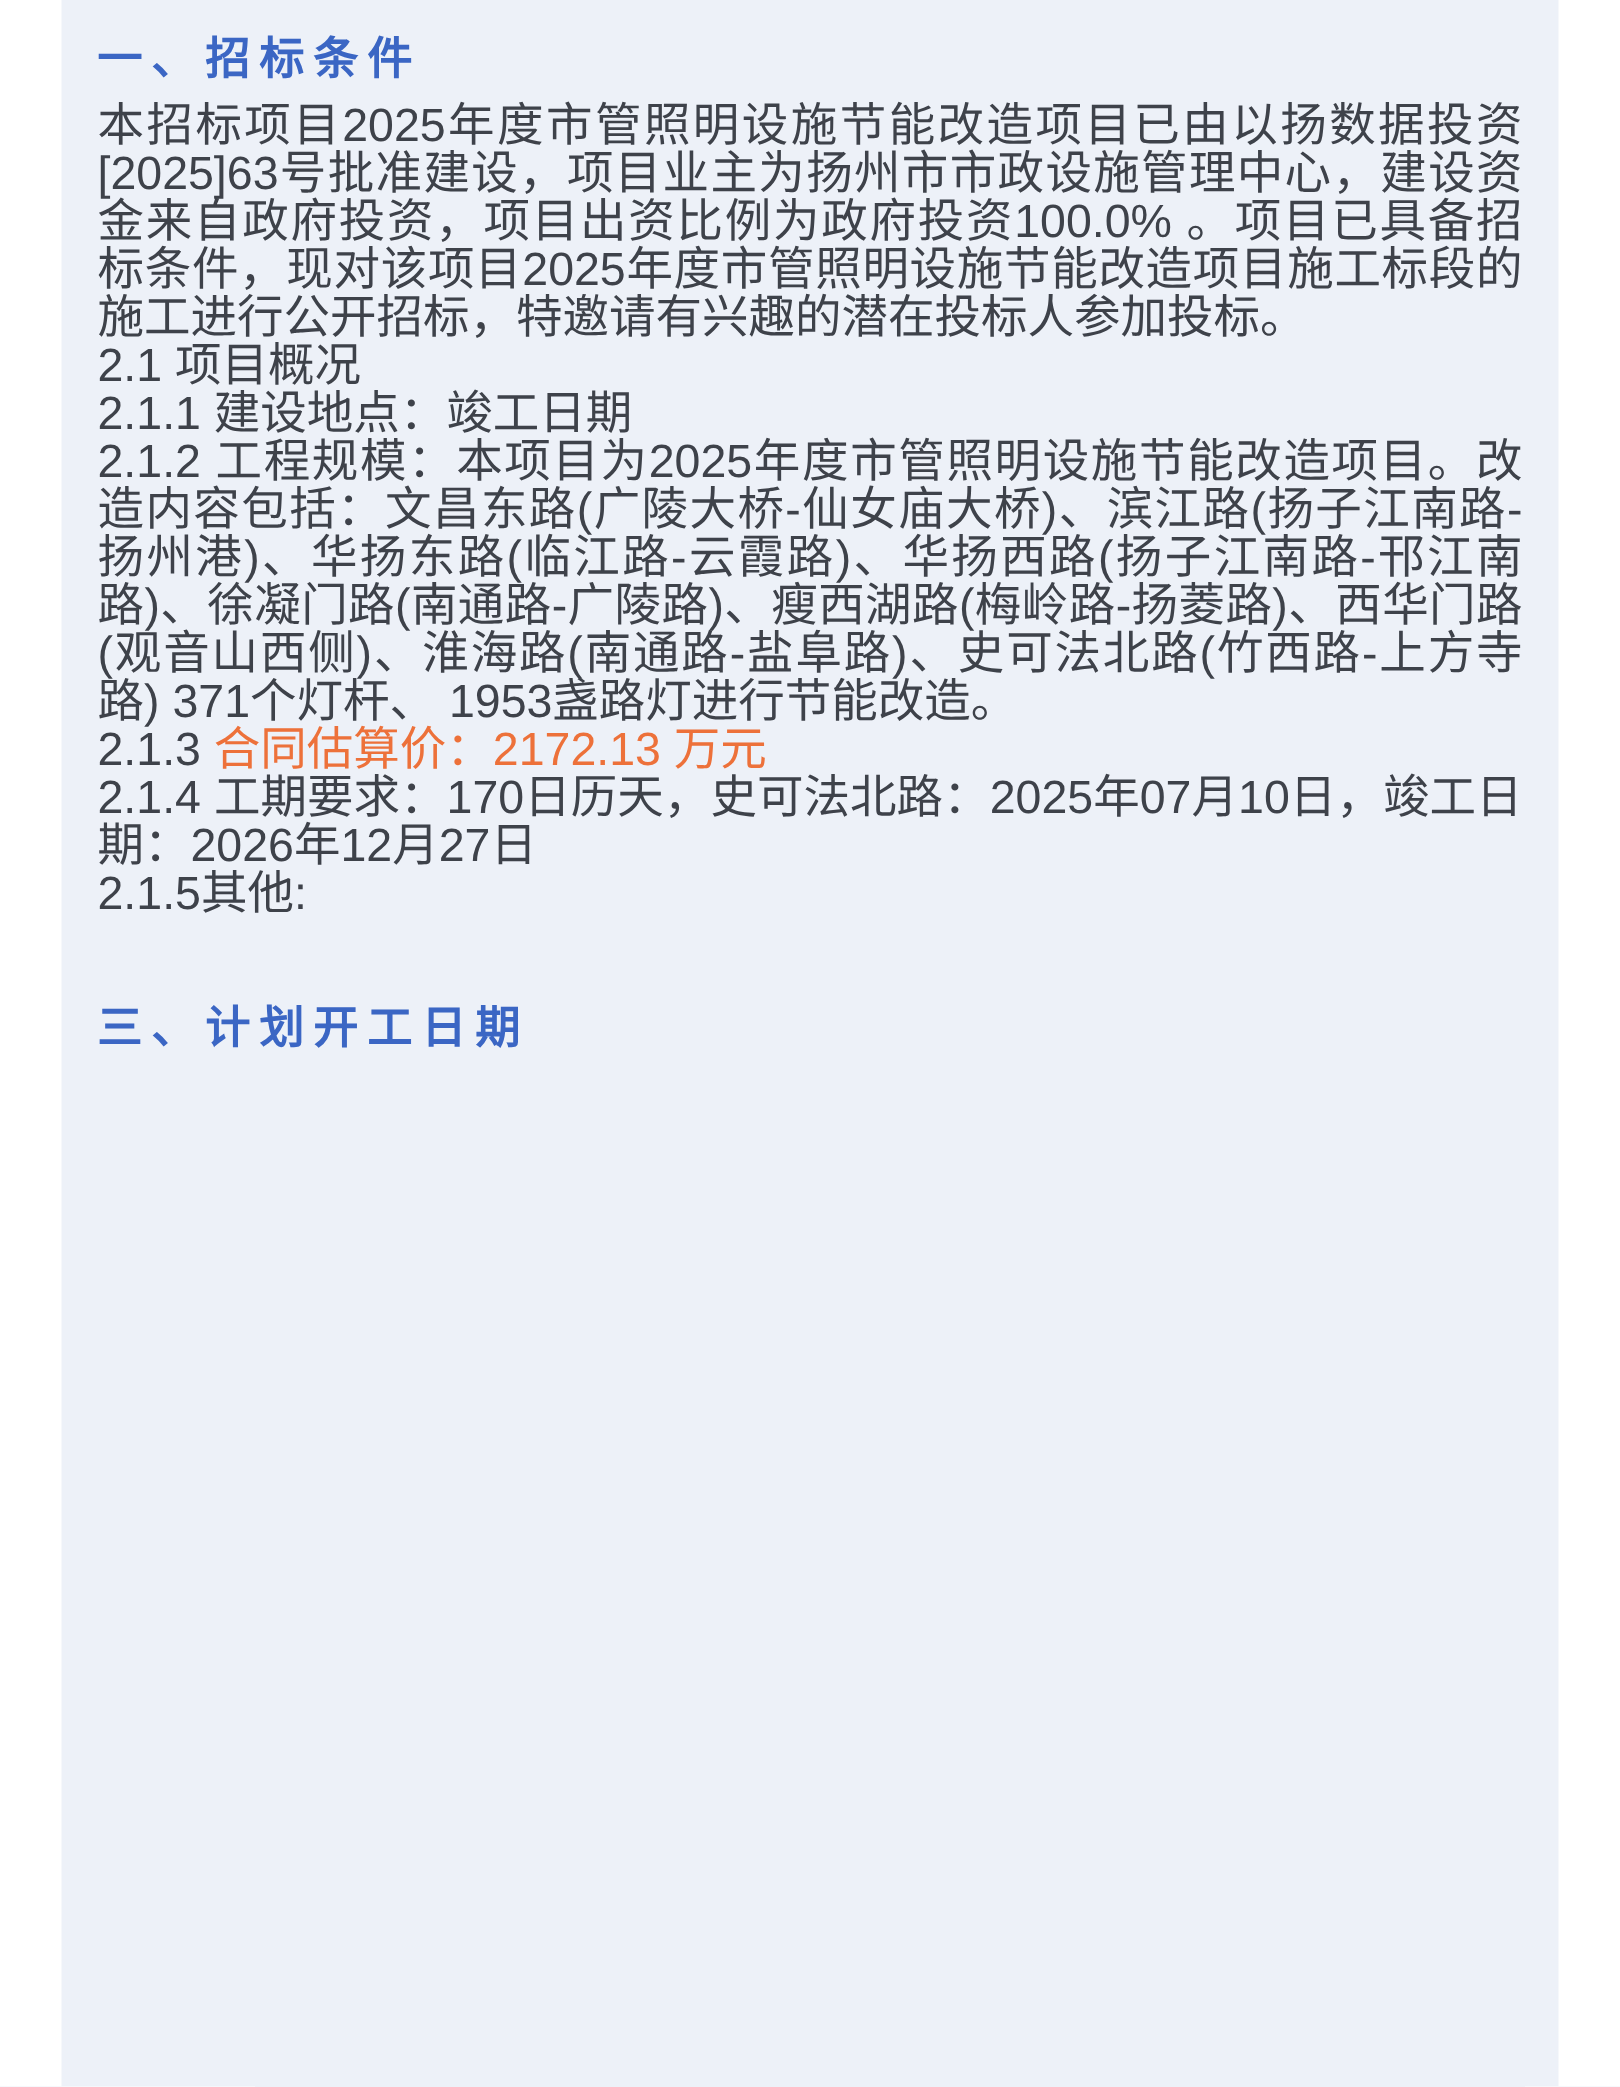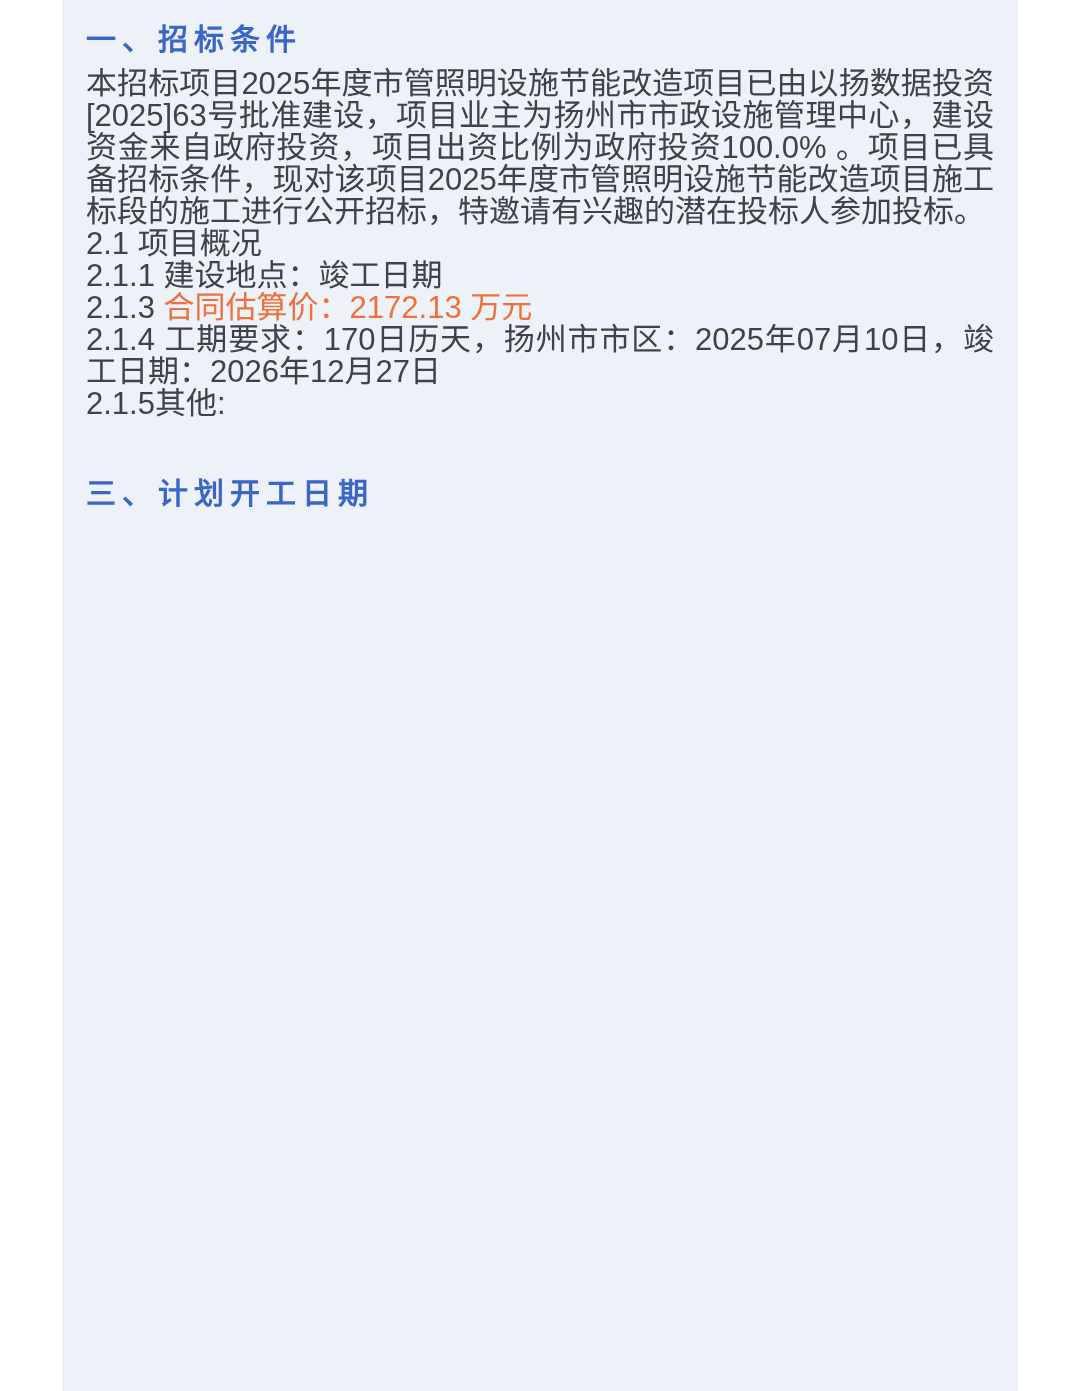--- a/index.html
+++ b/index.html
@@ -15,21 +15,21 @@
     padding: 0;
   }
   body {
     width: 1080px;
     height: 1391px;
     background: var(--page-bg);
     overflow: hidden;
     font-family: "Liberation Sans", "DejaVu Sans", sans-serif;
   }
   .doc-card {
-    margin: 0 62px;
+    margin: 0 41px;
     height: 100%;
     background: var(--card-bg);
     padding: 12px 24px 18px 24px;
   }
   .section-heading {
     margin: 46px 0 0 0;
     font-size: 30px;
     line-height: 56px;
     font-weight: bold;
     letter-spacing: 6px;
@@ -57,24 +57,25 @@
 
   <h2 class="section-heading first">一、招标条件</h2>
 
   <p class="body-text">本招标项目2025年度市管照明设施节能改造项目已由以扬数据投资[2025]63号批准建设，项目业主为扬州市市政设施管理中心，建设资金来自政府投资，项目出资比例为政府投资100.0% 。项目已具备招标条件，现对该项目2025年度市管照明设施节能改造项目施工标段的施工进行公开招标，特邀请有兴趣的潜在投标人参加投标。</p>
 
 
   <p class="body-text">2.1 项目概况</p>
 
   <p class="body-text">2.1.1 建设地点：竣工日期</p>
 
+  <p class="body-text">2.1.2 工程规模：本项目为2025年度市管照明设施节能改造项目。改造内容包括：文昌东路(广陵大桥-仙女庙大桥)、滨江路(扬子江南路-扬州港)、华扬东路(临江路-云霞路)、华扬西路(扬子江南路-邗江南路)、徐凝门路(南通路-广陵路)、瘦西湖路(梅岭路-扬菱路)、西华门路(观音山西侧)、淮海路(南通路-盐阜路)、史可法北路(竹西路-上方寺路) 371个灯杆、 1953盏路灯进行节能改造。</p>
 
   <p class="body-text"><span>2.1.3 </span><span class="highlight">合同估算价：2172.13 万元</span></p>
 
-  <p class="body-text">2.1.4 工期要求：170日历天，扬州市市区：2025年07月10日，竣工日期：2026年12月27日</p>
+  <p class="body-text">2.1.4 工期要求：170日历天，史可法北路：2025年07月10日，竣工日期：2026年12月27日</p>
 
   <p class="body-text">2.1.5其他:</p>
 
 
   <h2 class="section-heading">三、计划开工日期</h2>
 
 
 </div>
 
 </body></html>

